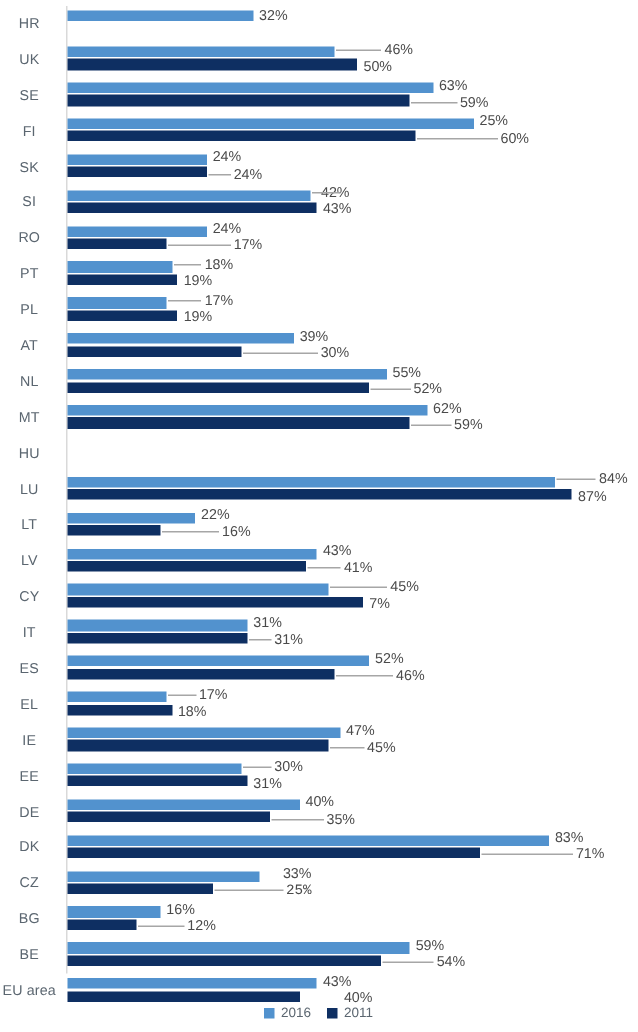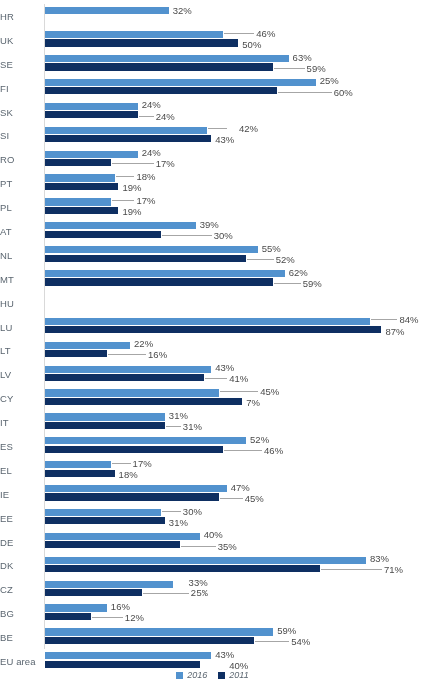--- a/index.html
+++ b/index.html
@@ -38,21 +38,21 @@
     position: relative;
     height: 23.9px;
     box-sizing: border-box;
   }
   .cat-label {
     position: absolute;
     left: 0;
     width: 39px;
     top: 50%;
     transform: translateY(-50%);
-    text-align: left;
+    text-align: center;
     font-size: 9.5px;
     color: #5b6670;
     white-space: nowrap;
     letter-spacing: 0.1px;
   }
   .bars {
     position: absolute;
     left: 45px;
     right: 0;
     top: 0;
@@ -85,21 +85,20 @@
   }
   .legend {
     position: absolute;
     left: 0;
     right: 0;
     bottom: 8px;
     display: flex;
     justify-content: center;
     align-items: flex-start;
     gap: 11px;
-    font-style: italic;
   }
   .legend-item {
     display: flex;
     align-items: center;
     gap: 4px;
   }
   .legend-swatch {
     width: 7px;
     height: 7px;
     display: inline-block;
@@ -161,21 +160,21 @@
             <div class="vlabel" style="left: 96.8px; top: 0.8px;">24%</div>
             <div class="vlabel" style="left: 110.8px; top: 12px;">24%</div>
             <div class="leader" style="left: 93.8px; top: 16px; width: 15px;"></div>
           </div>
         </div>
         <div class="row">
           <div class="cat-label">SI</div>
           <div class="bars">
             <div class="bar bar-2016" style="width: 162.4px; background: rgb(82, 146, 206);"></div>
             <div class="bar bar-2011" style="width: 166.267px; background: rgb(14, 47, 98);"></div>
-            <div class="vlabel" style="left: 194px; top: 0.8px;">42%</div>
+            <div class="vlabel" style="left: 169px; top: 0.8px;">42%</div>
             <div class="leader" style="left: 163.4px; top: 4.8px; width: 18.8667px;"></div>
             <div class="vlabel" style="left: 170.267px; top: 12px;">43%</div>
           </div>
         </div>
         <div class="row">
           <div class="cat-label">RO</div>
           <div class="bars">
             <div class="bar bar-2016" style="width: 92.8px; background: rgb(82, 146, 206);"></div>
             <div class="bar bar-2011" style="width: 65.7333px; background: rgb(14, 47, 98);"></div>
             <div class="vlabel" style="left: 96.8px; top: 0.8px;">24%</div>

